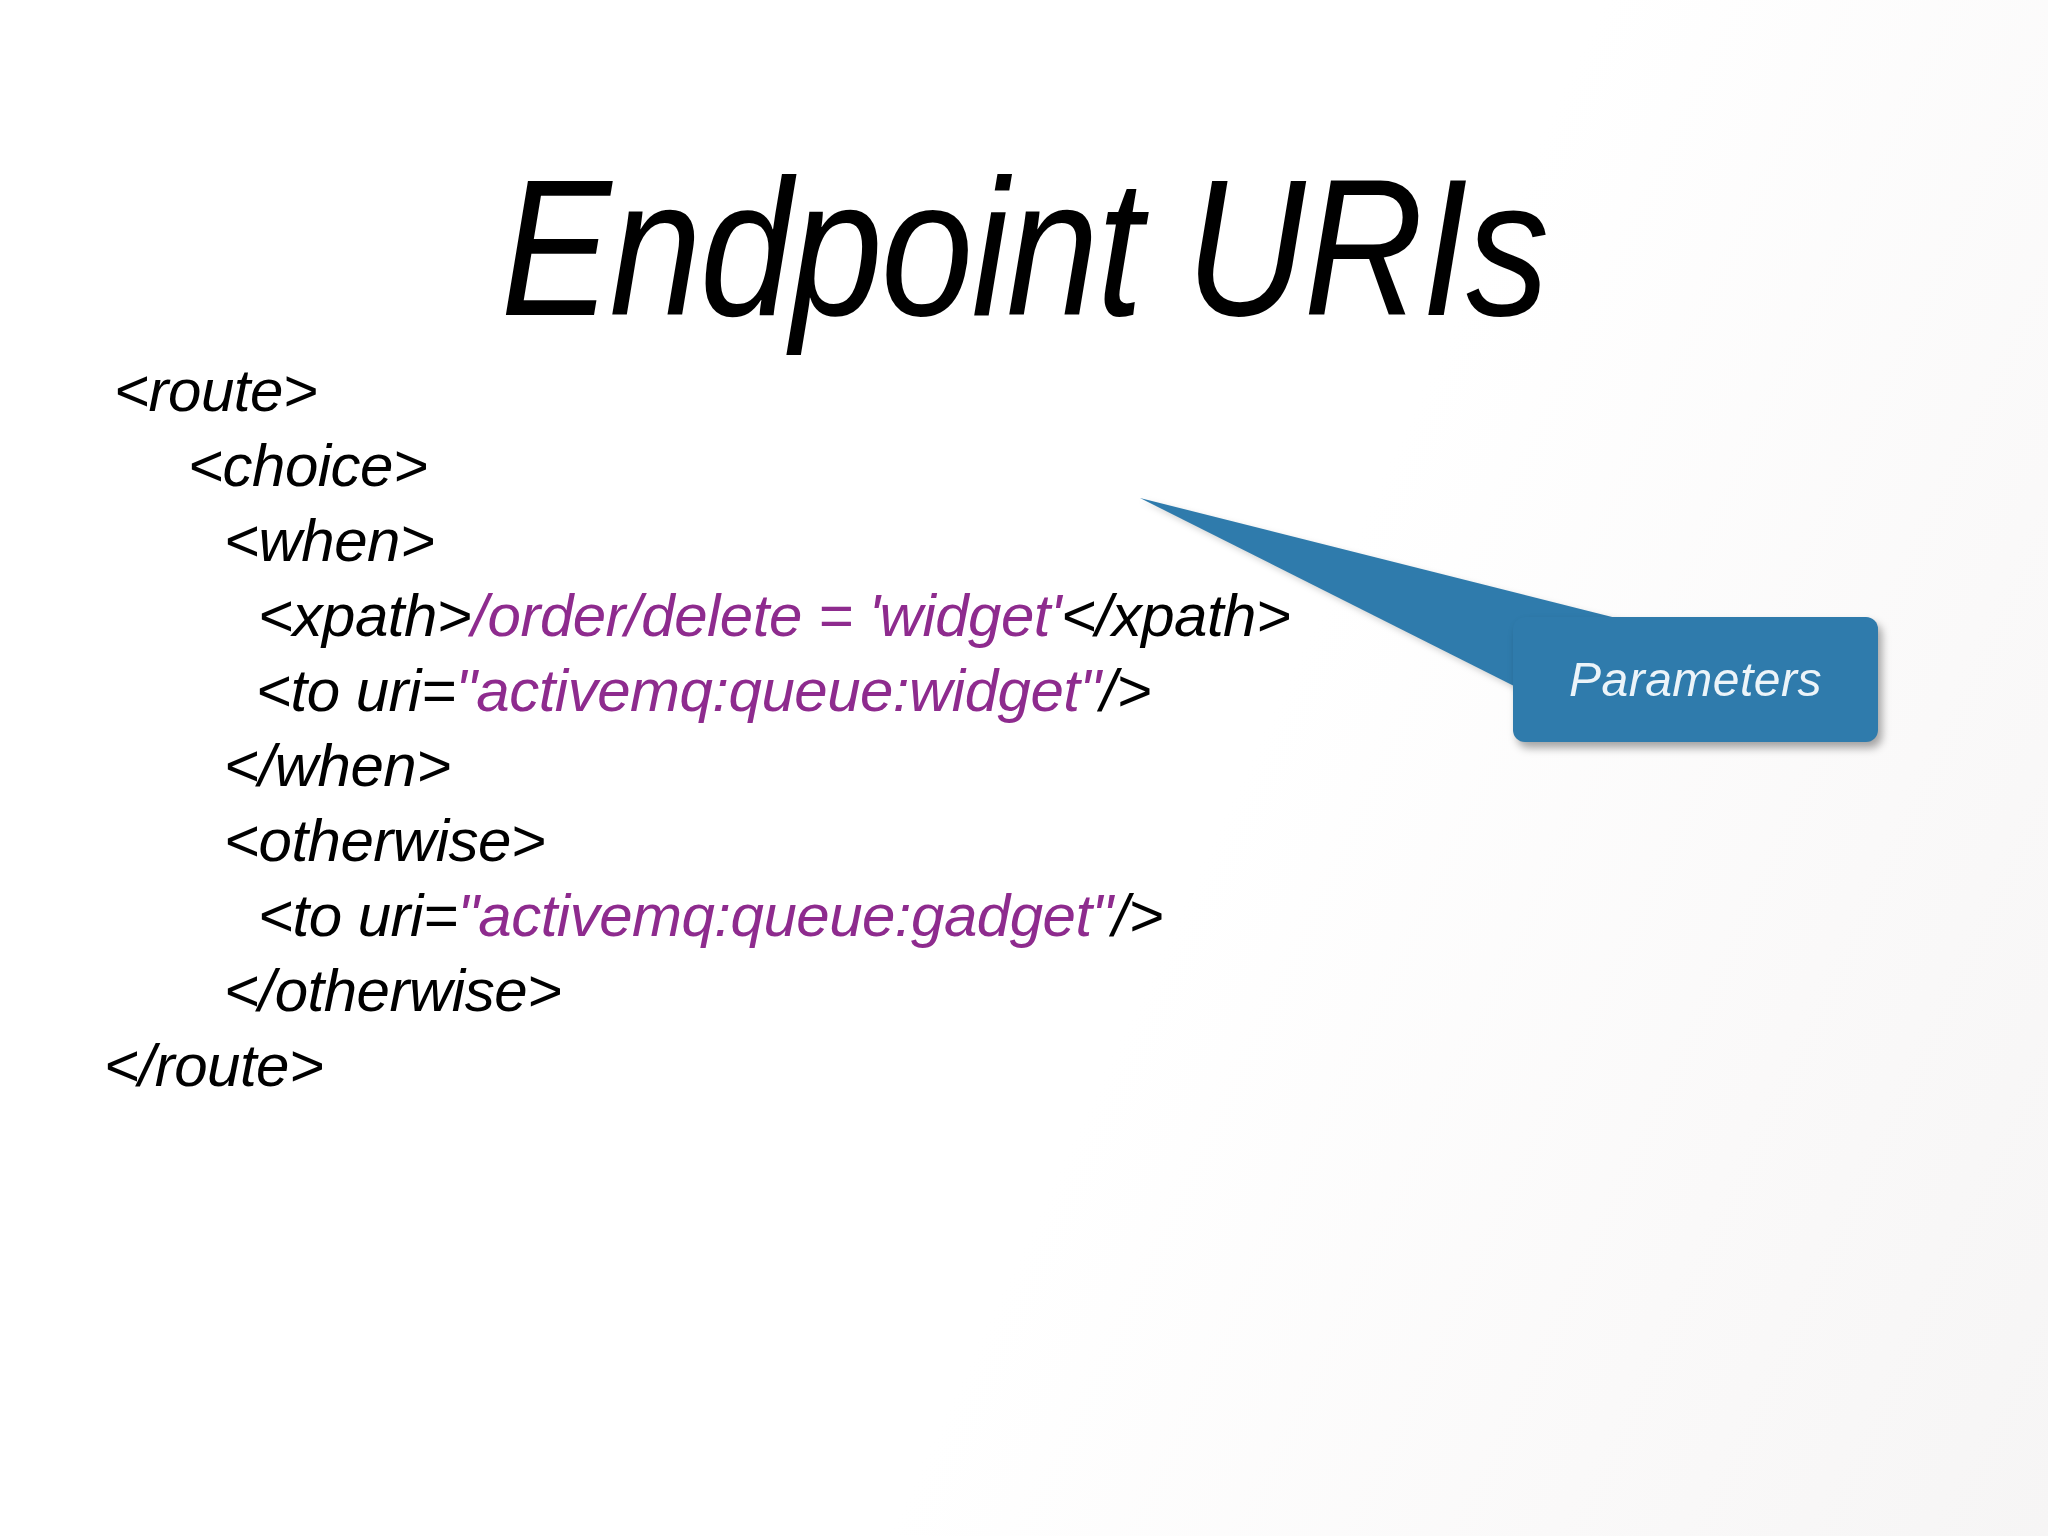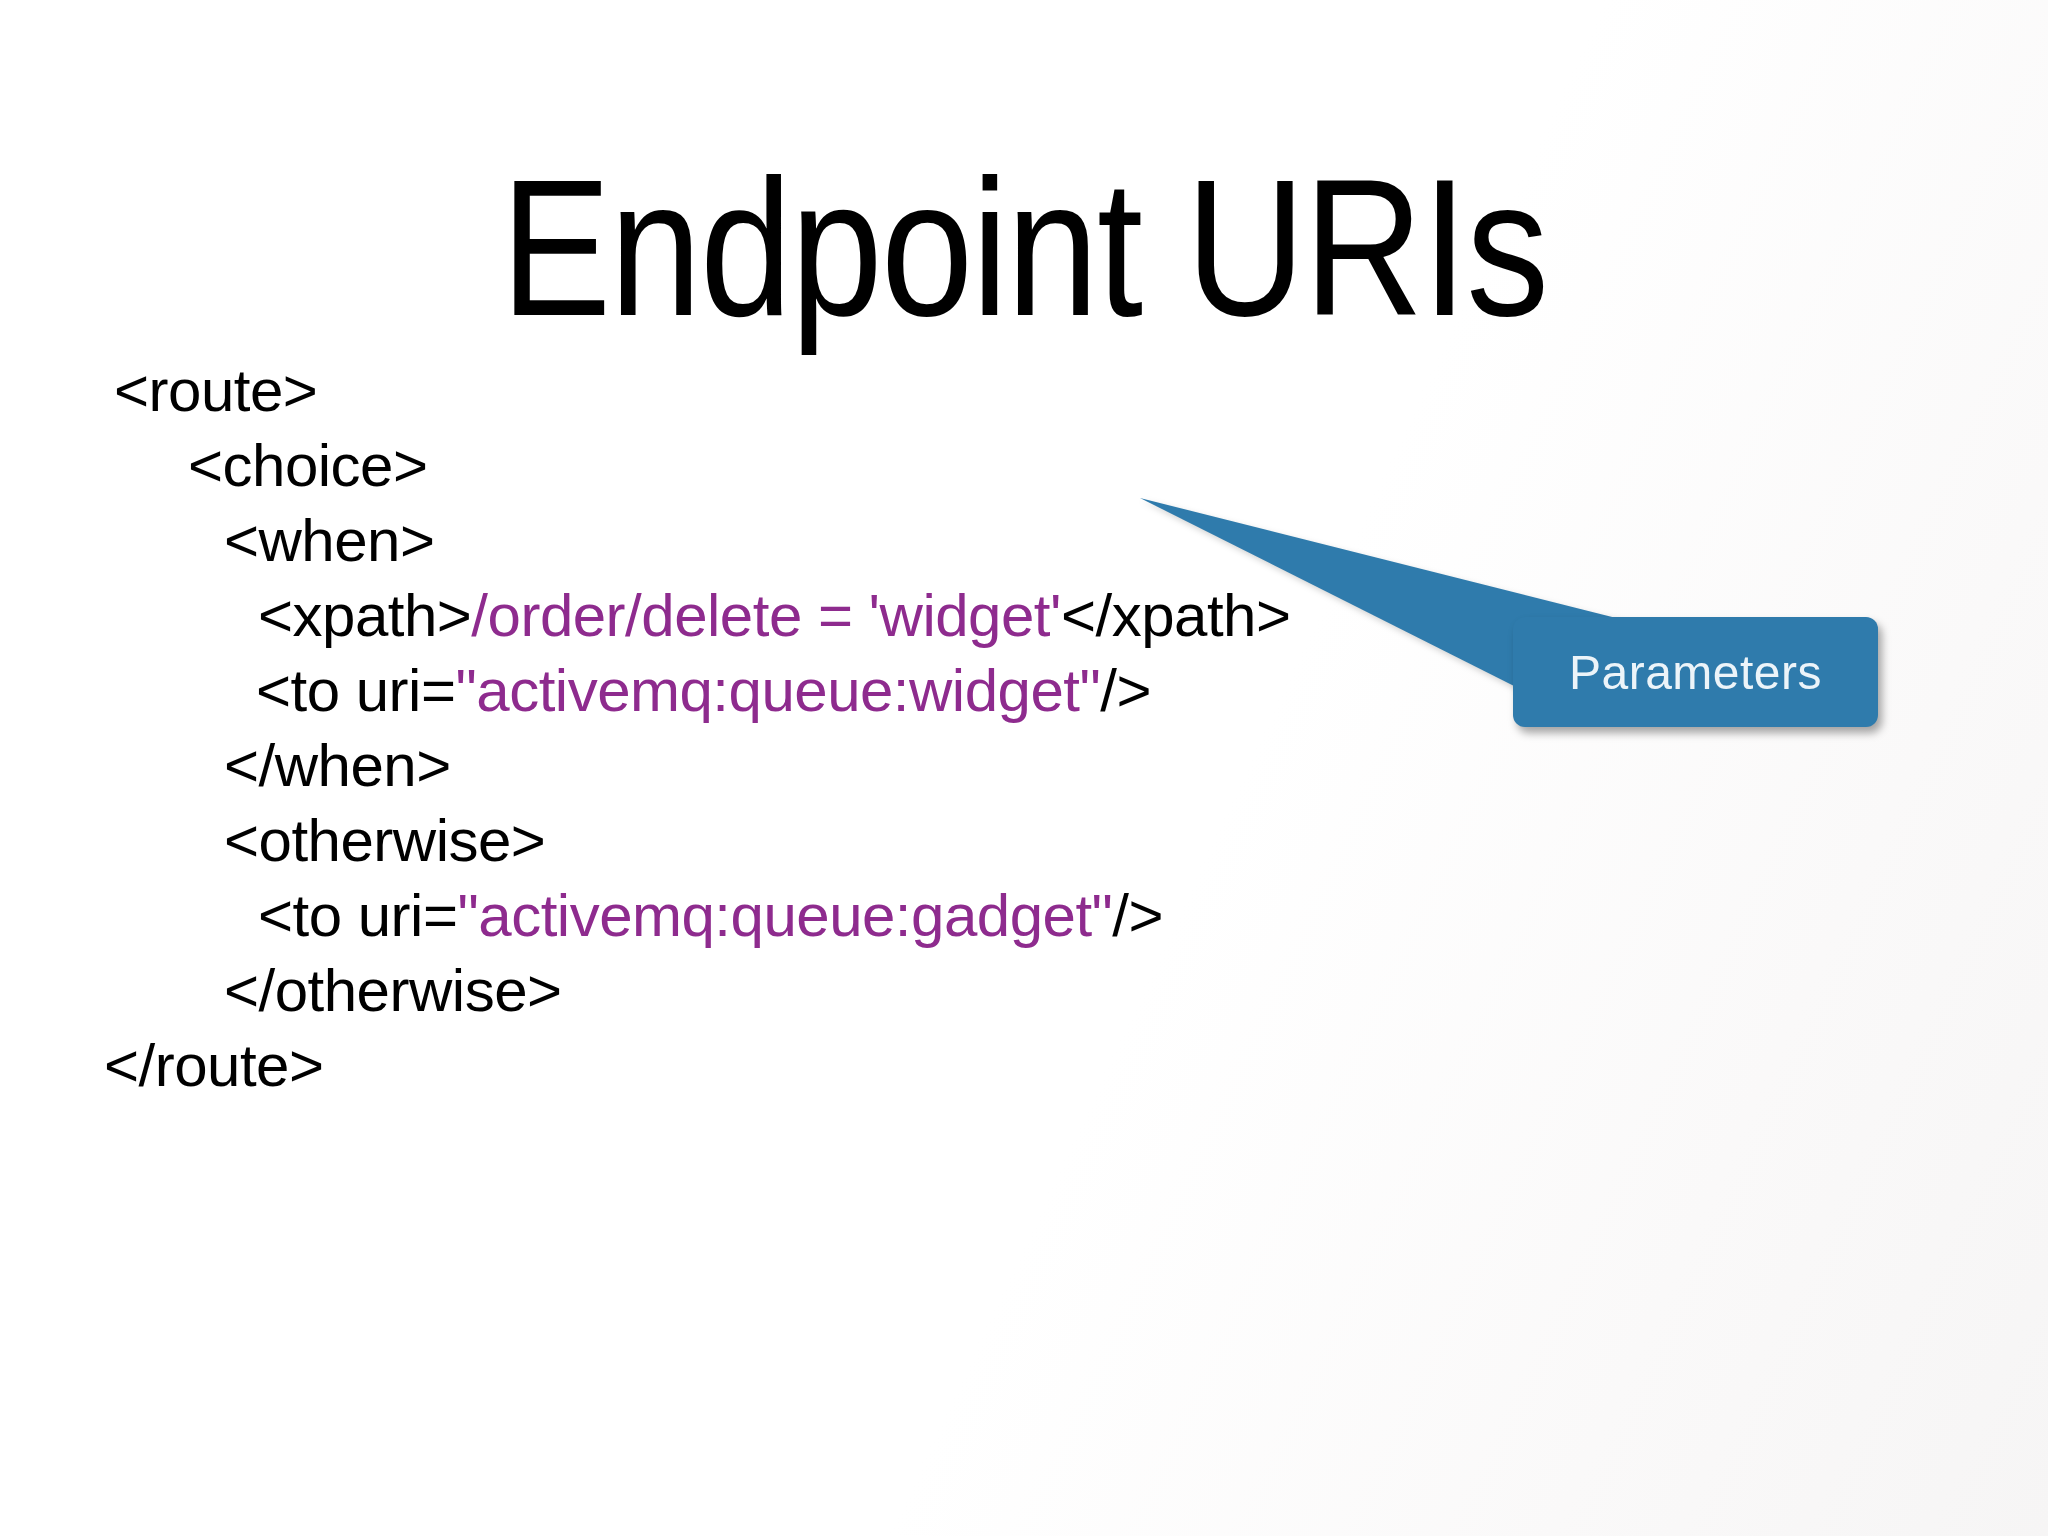--- a/index.html
+++ b/index.html
@@ -9,20 +9,21 @@
     height: 1536px;
     overflow: hidden;
     font-family: "Liberation Sans", sans-serif;
   }
   .slide {
     position: absolute;
     inset: 0;
     width: 2048px;
     height: 1536px;
     background: linear-gradient(115deg, #ffffff 0%, #ffffff 58%, #faf9f9 82%, #f6f5f5 100%);
+    font-style: italic;
   }
   .title {
     position: absolute;
     top: 135px;
     left: 0;
     width: 2048px;
     margin: 0;
     text-align: center;
     font-size: 195px;
     font-weight: 100;
@@ -53,21 +54,21 @@
     inset: 0;
     width: 2048px;
     height: 1536px;
     pointer-events: none;
   }
   .callout-box {
     position: absolute;
     left: 1513px;
     top: 617px;
     width: 365px;
-    height: 110px;
+    height: 125px;
     background: var(--callout-fill, #2f7bac);
     border-radius: 12px;
     box-shadow: 4px 6px 9px rgba(0,0,0,0.35);
     display: flex;
     align-items: center;
     justify-content: center;
   }
   .callout-label {
     color: var(--callout-text, #ecf4f9);
     font-size: 48px;

